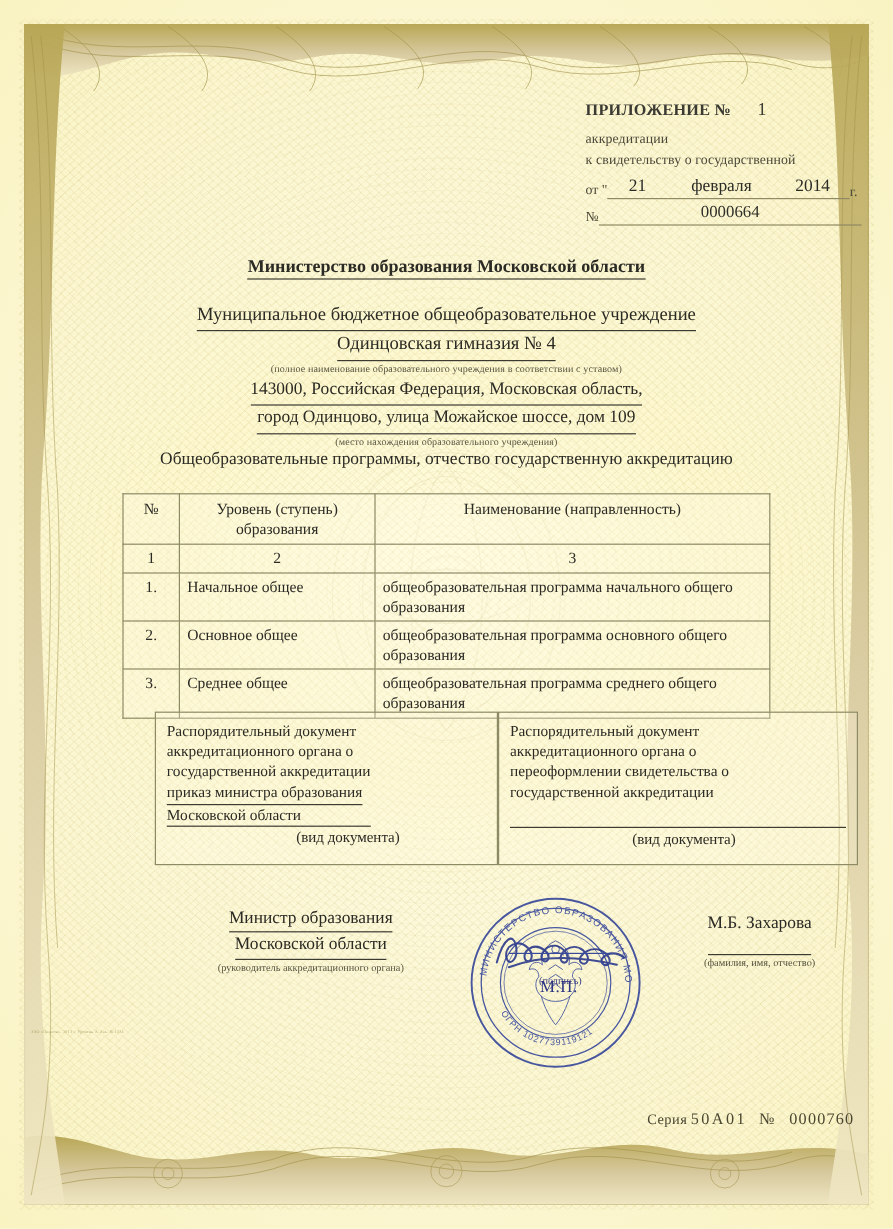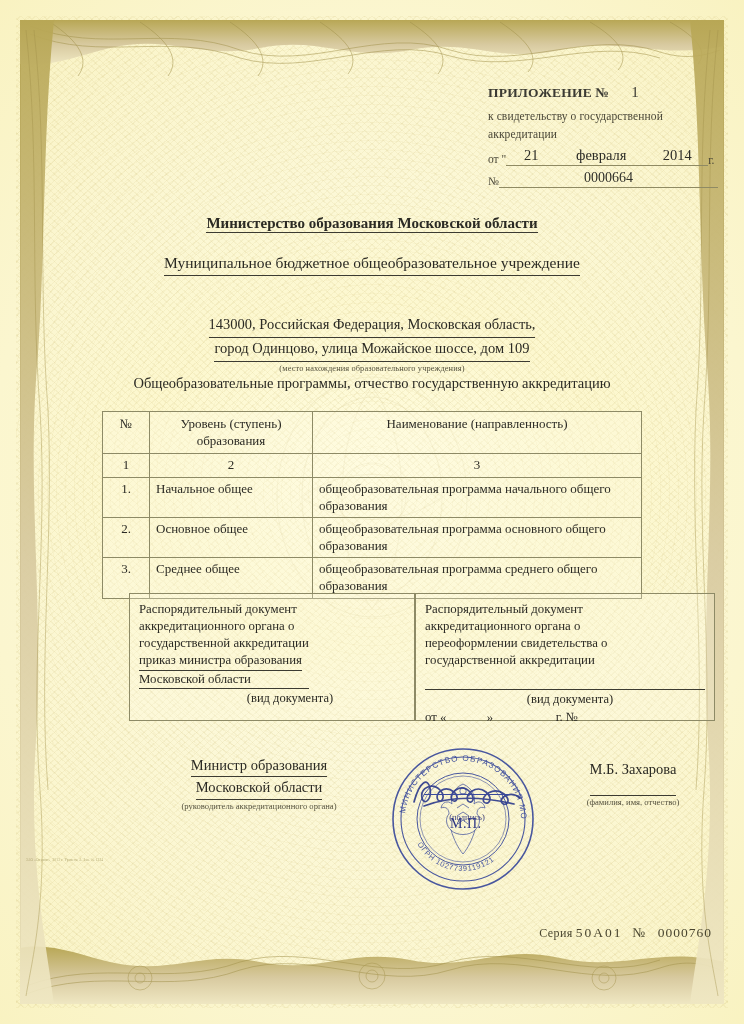--- a/index.html
+++ b/index.html
@@ -213,42 +213,44 @@
     </g>
   </svg>
 
   <div class="content">
 
     <div class="hdr">
       <div class="hdr-title">
         <span>ПРИЛОЖЕНИЕ №</span><span class="num">1</span>
       </div>
       <div class="hdr-sub">
+        <div>аккредитации</div>
         <div>к свидетельству о государственной</div>
-        <div>аккредитации</div>
       </div>
       <div class="date-row">
         <span class="d-lbl">от "</span>
         <span class="d-val d-day">21</span>
         <span class="d-val d-mon">февраля</span>
         <span class="d-val d-year">2014</span>
         <span class="suffix">г.</span>
       </div>
       <div class="hdr-line">
         <span class="lbl">№</span>
         <span class="fill">0000664</span>
       </div>
     </div>
 
     <div class="center-block ministry">
       <span>Министерство образования Московской области</span>
     </div>
 
     <div class="center-block org">
       <div class="l1"><span>Муниципальное бюджетное общеобразовательное учреждение</span></div>
+      <div class="l2"><span>Одинцовская гимназия № 4</span></div>
+      <div class="caption">(полное наименование образовательного учреждения в соответствии с уставом)</div>
     </div>
 
     <div class="center-block addr">
       <div class="l1"><span>143000, Российская Федерация, Московская область,</span></div>
       <div class="l2"><span>город Одинцово, улица Можайское шоссе, дом 109</span></div>
       <div class="caption">(место нахождения образовательного учреждения)</div>
     </div>
 
     <div class="center-block prog-heading">Общеобразовательные программы, отчество государственную аккредитацию</div>
 
@@ -294,27 +296,20 @@
       <div class="vd">(вид документа)</div>
     </div>
 
     <div class="docbox right">
       <div>Распорядительный документ</div>
       <div>аккредитационного органа о</div>
       <div>переоформлении свидетельства о</div>
       <div>государственной аккредитации</div>
       <div class="ul-full"></div>
       <div class="vd r">(вид документа)</div>
-      <div class="from">
-        <span>от «</span>
-        <span class="sp" style="width:34px"></span>
-        <span>»</span>
-        <span class="sp" style="width:56px"></span>
-        <span>г. №</span>
-      </div>
     </div>
 
     <div class="sig-left">
       <div class="l1"><span>Министр образования</span></div>
       <div class="l2"><span>Московской области</span></div>
       <div class="cap">(руководитель аккредитационного органа)</div>
     </div>
 
     <div class="stamp-area">
       <svg class="seal" viewBox="0 0 150 150">

